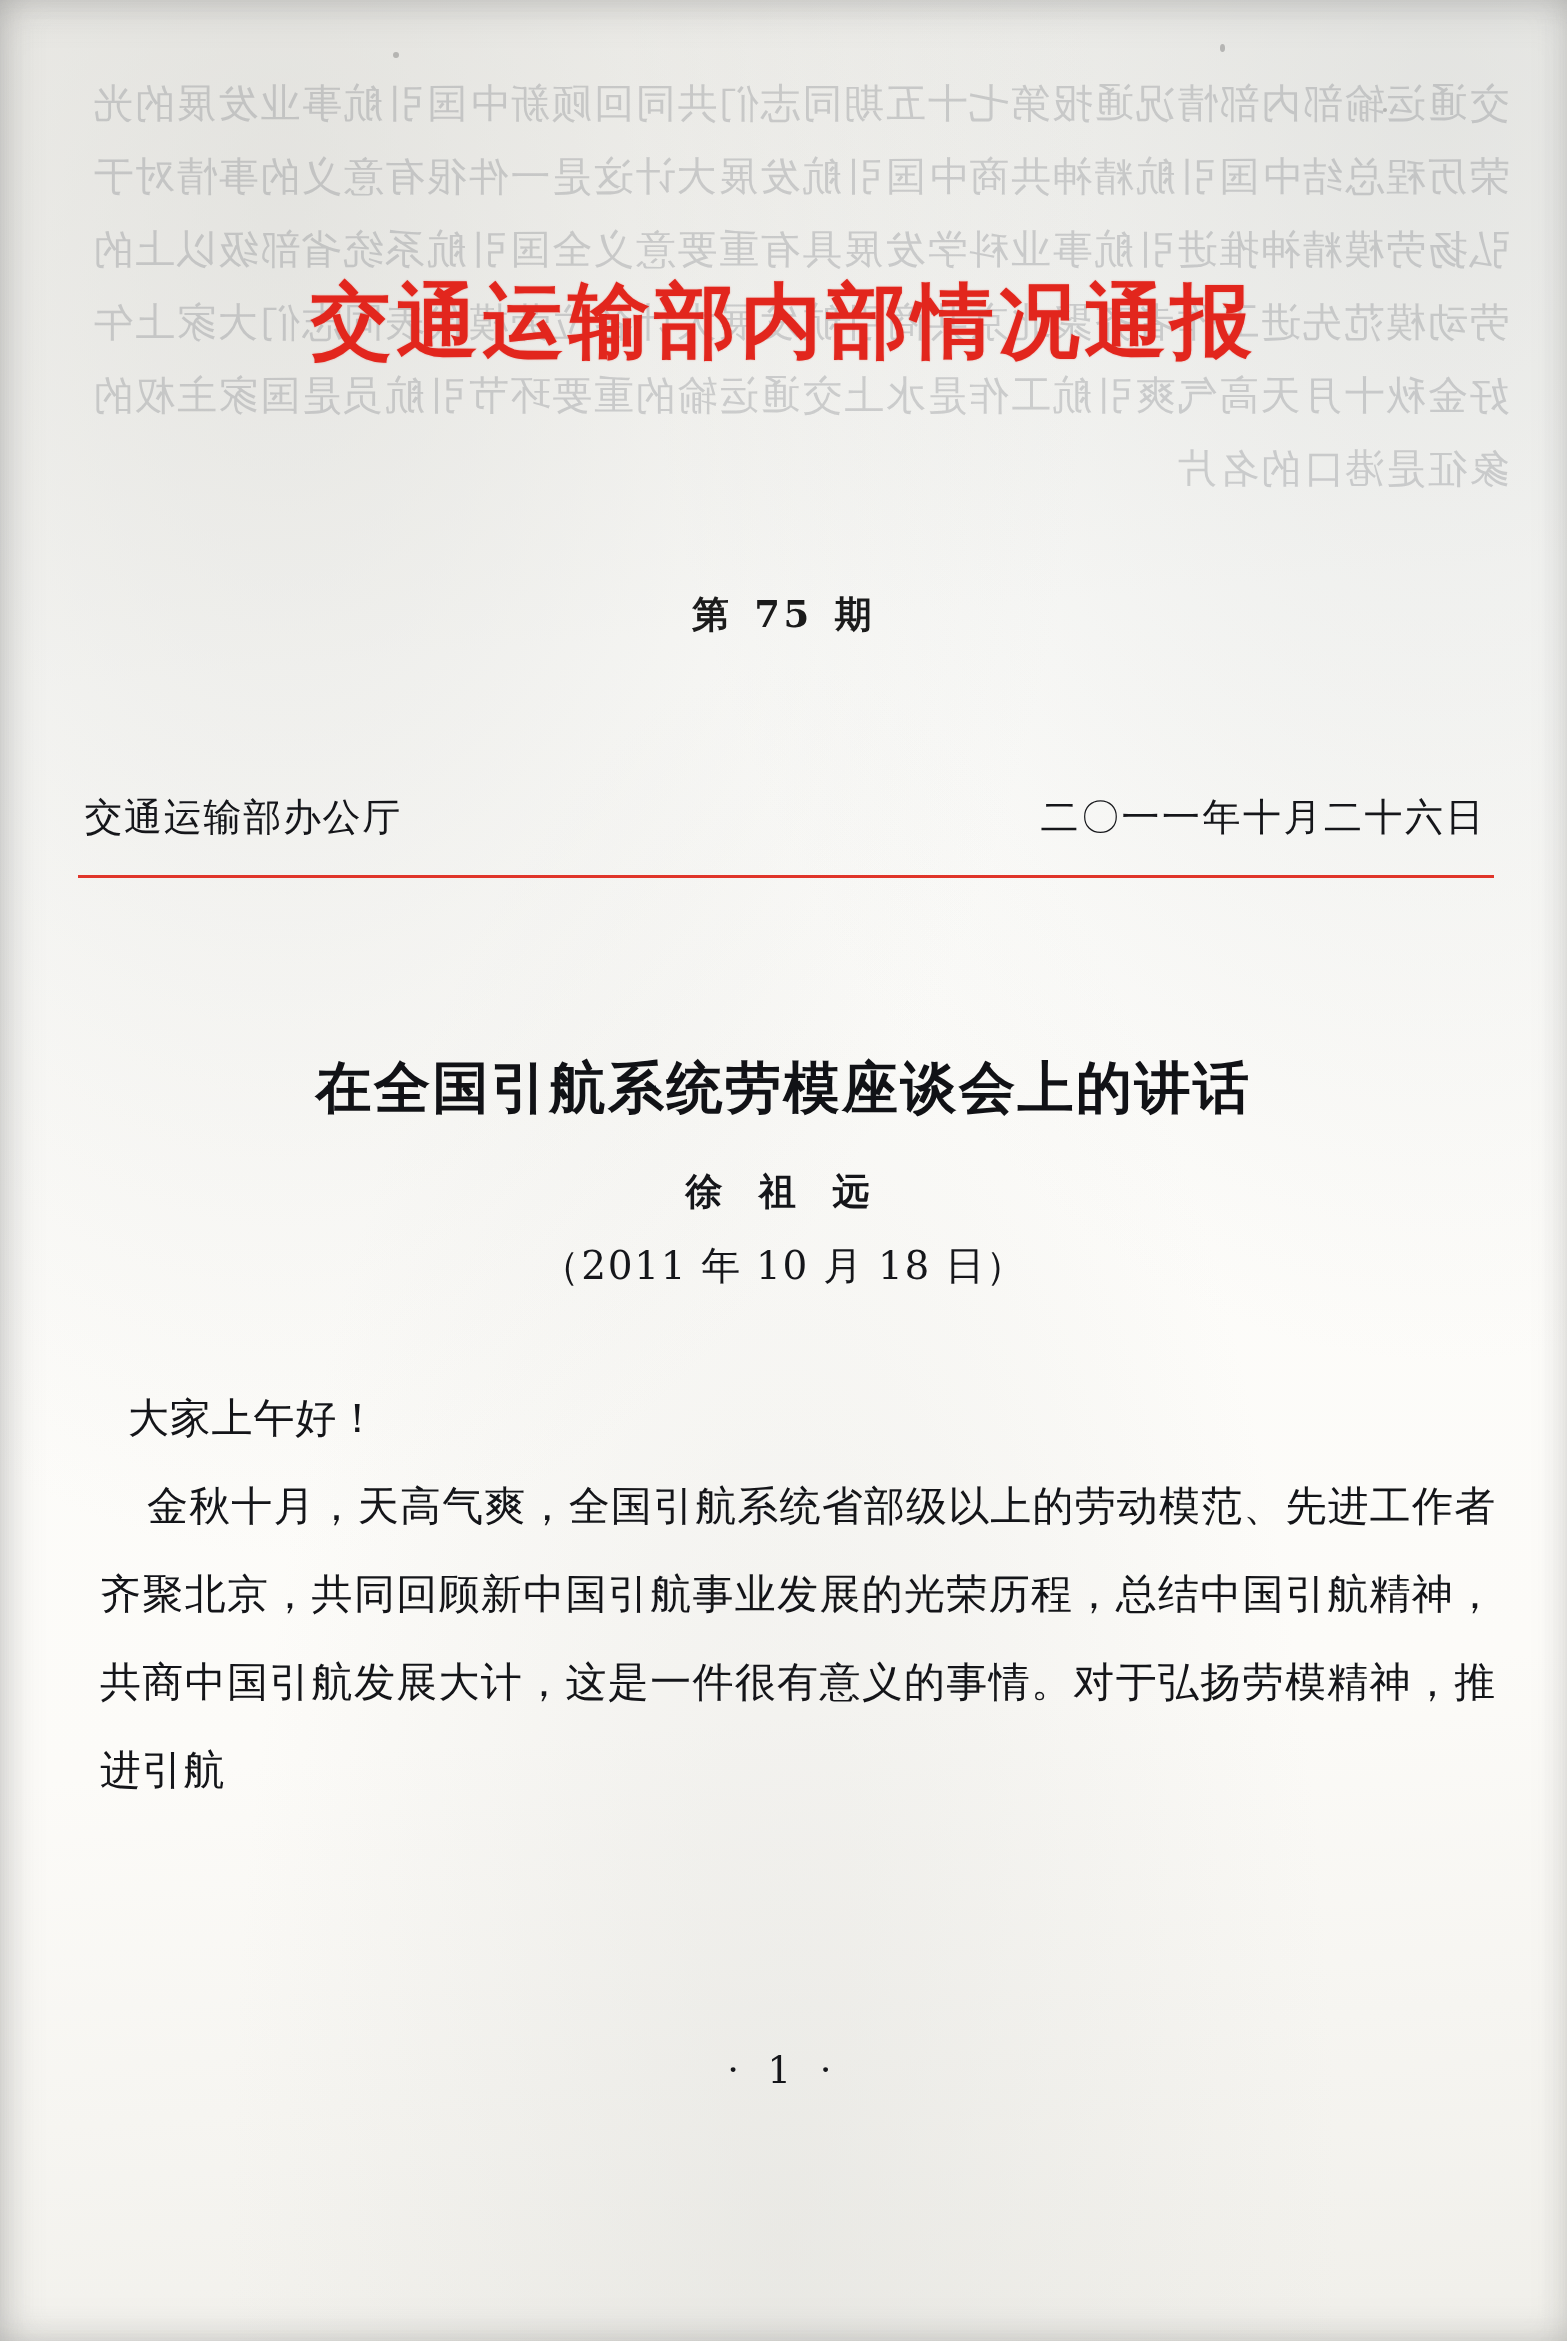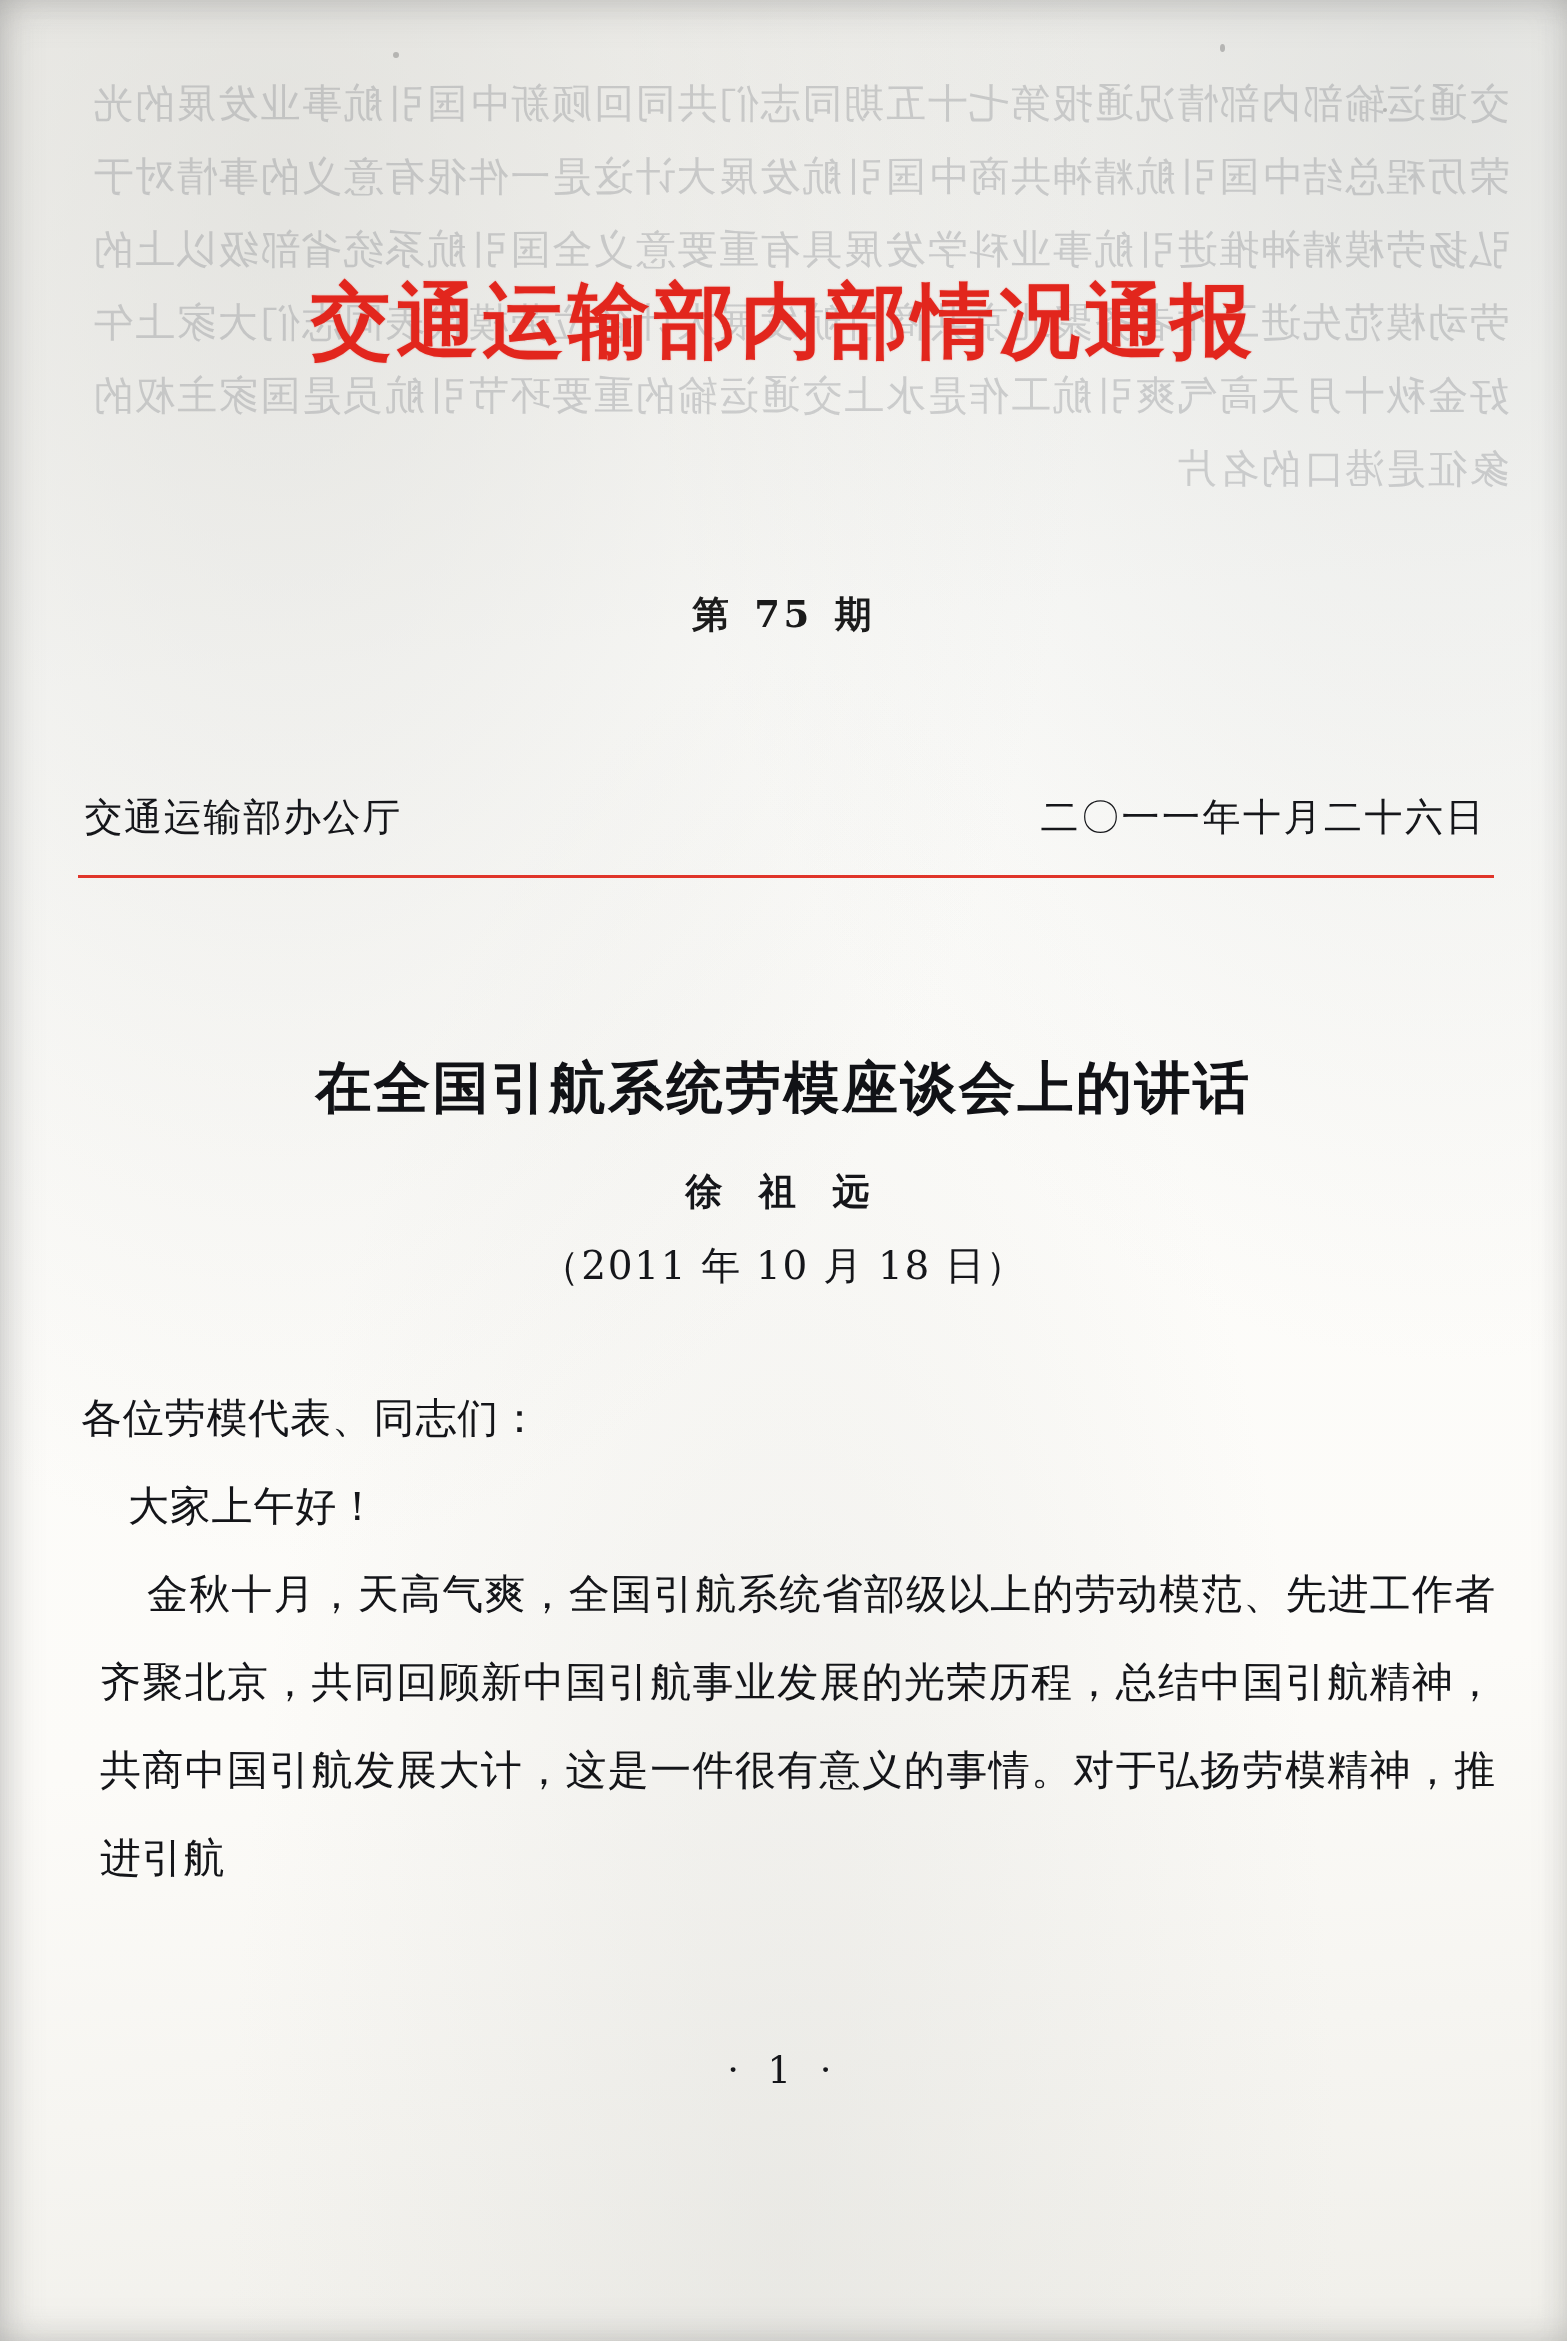--- a/index.html
+++ b/index.html
@@ -210,21 +210,20 @@
 
     <div class="rule"></div>
 
     <div class="doc-title">在全国引航系统劳模座谈会上的讲话</div>
 
     <div class="author">徐 祖 远</div>
 
     <div class="doc-date">（2011 年 10 月 18 日）</div>
 
     <div class="body-text">
-      <p>各位劳模代表、同志们：</p>
       <p class="indent1">大家上午好！</p>
       <p class="indent2">金秋十月，天高气爽，全国引航系统省部级以上的劳动模范、先进工作者齐聚北京，共同回顾新中国引航事业发展的光荣历程，总结中国引航精神，共商中国引航发展大计，这是一件很有意义的事情。对于弘扬劳模精神，推进引航</p>
     </div>
 
     <div class="page-number">· 1 ·</div>
 
   </div>
 
   <div class="edge-shadow"></div>
 

